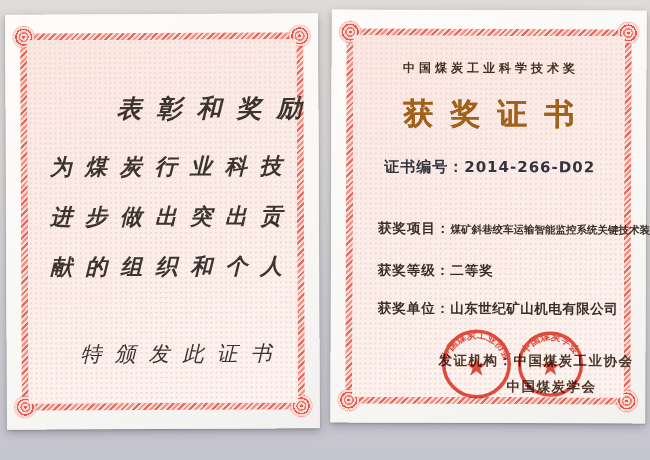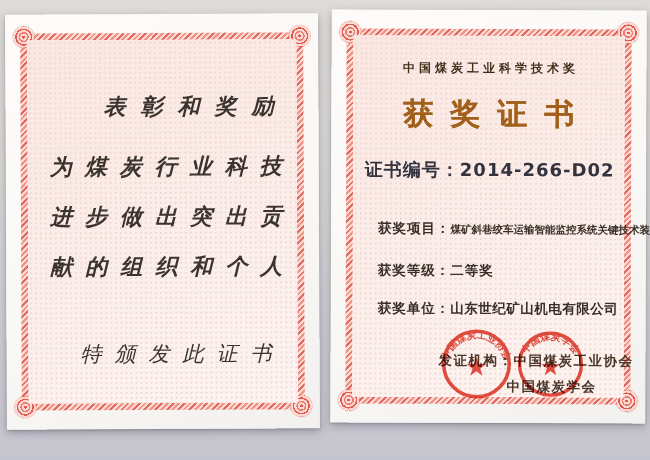--- a/index.html
+++ b/index.html
@@ -31,34 +31,34 @@
     position:absolute;width:21px;height:21px;border-radius:50%;
     background:repeating-radial-gradient(circle at 50% 50%,
       #e25a4e 0 1.5px,#fbd8d2 1.5px 3.5px,#ea7f74 3.5px 5px,#fbd8d2 5px 7px,#e25a4e 7px 8.5px,#fbd8d2 8.5px 10.5px);
     box-shadow:0 0 0 1px rgba(226,90,78,.25);
   }
   .rosette.tl{left:-14px;top:-14px;} .rosette.tr{right:-14px;top:-14px;}
   .rosette.bl{left:-14px;bottom:-14px;} .rosette.br{right:-14px;bottom:-14px;}
 
   
   .cal{position:absolute;color:#3b332d;font-family:"DejaVu Serif",serif;font-style:italic;white-space:nowrap;}
-  .cal-l1{left:76px;top:52px;font-size:22px;letter-spacing:15px;font-weight:600;}
+  .cal-l1{left:89px;top:52px;font-size:25px;letter-spacing:15px;font-weight:600;}
   .cal-l2{left:22px;top:112px;font-size:22px;letter-spacing:13px;font-weight:600;}
   .cal-l3{left:22px;top:162px;font-size:22px;letter-spacing:13px;font-weight:600;}
   .cal-l4{left:22px;top:212px;font-size:22px;letter-spacing:13px;font-weight:600;}
   .cal-close{left:52px;top:300px;font-size:21px;letter-spacing:13px;font-weight:400;}
 
   
   .award-title{position:absolute;left:0;right:0;top:24px;text-align:center;text-indent:4px;
     font-size:12px;font-weight:bold;letter-spacing:4px;color:#42301c;white-space:nowrap;}
   .cert-title{position:absolute;left:0;right:0;top:58px;text-align:center;text-indent:17px;
     font-size:30px;font-weight:bold;letter-spacing:17px;color:#a2611b;white-space:nowrap;
     text-shadow:0 0 .5px #a2611b;}
   .cert-no{position:absolute;left:0;right:0;top:122px;text-align:center;text-indent:2px;
-    font-size:18px;font-weight:bold;letter-spacing:1px;color:#33333f;white-space:nowrap;}
+    font-size:15px;font-weight:bold;letter-spacing:1px;color:#33333f;white-space:nowrap;}
   .field{position:absolute;left:25px;color:#3a2f28;white-space:nowrap;font-weight:bold;}
   .field .lbl{font-size:13.5px;letter-spacing:1px;text-align:right;}
   .field-project{top:182px;}
   .field-project .val{font-size:10.5px;letter-spacing:0;}
   .field-grade{top:224px;}
   .field-grade .val{font-size:13.5px;letter-spacing:1px;}
   .field-unit{top:262px;}
   .field-unit .val{font-size:13.5px;letter-spacing:.5px;}
 
   .issuer-line{position:absolute;color:#4a372a;font-weight:bold;white-space:nowrap;z-index:1;}

